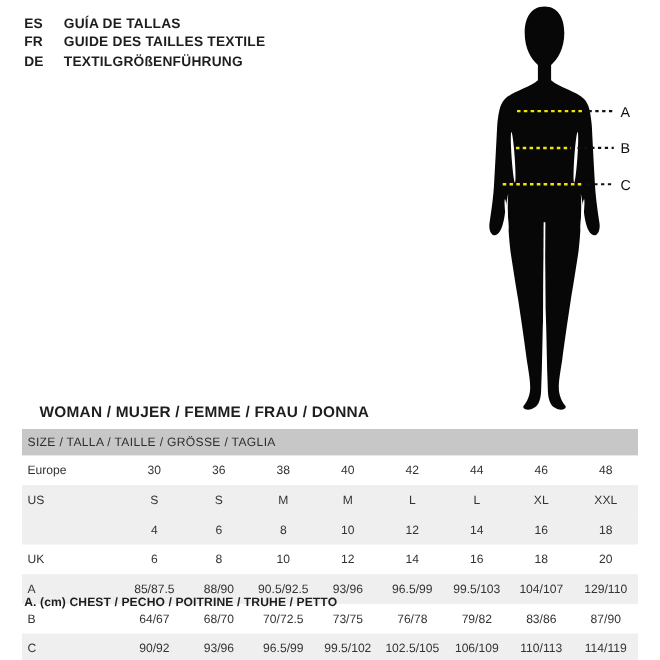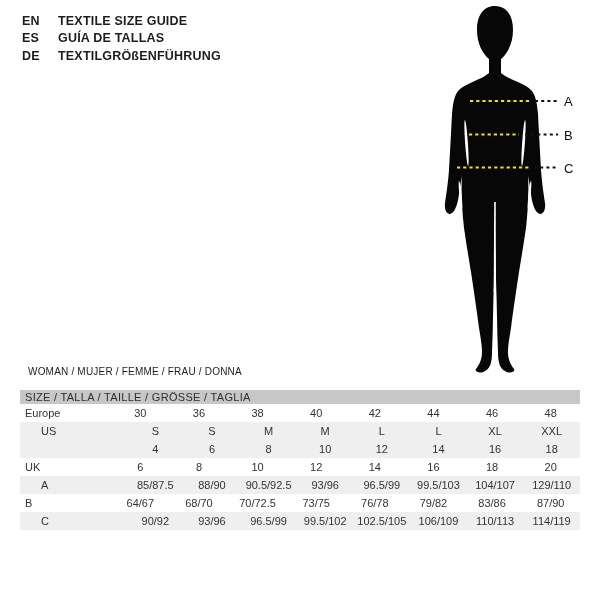--- a/index.html
+++ b/index.html
@@ -9,49 +9,49 @@
     overflow:hidden;
   }
   
   .lang-list{position:absolute;left:22px;top:12px;}
   .lang-row{display:flex;height:17.5px;align-items:center;}
   .lang-code{width:36px;font-size:12.5px;font-weight:700;letter-spacing:.2px;}
   .lang-label{font-size:12.5px;font-weight:700;letter-spacing:.2px;}
   
   .figure-wrap{position:absolute;left:430px;top:0;width:170px;height:380px;}
   
-  .section-title{position:absolute;left:28px;top:366px;font-size:10px;font-weight:400;letter-spacing:.2px;}
+  .section-title{position:absolute;left:36px;top:366px;font-size:14px;font-weight:700;letter-spacing:.2px;}
   
   .size-table{position:absolute;left:20px;top:390px;width:560px;font-size:11px;}
   .t-header{
     background:var(--table-header-bg,#c7c7c7);
-    height:14px;display:flex;align-items:center;padding-left:5px;
+    height:24px;display:flex;align-items:center;padding-left:5px;
     font-size:11px;letter-spacing:.3px;color:#2e2e2e;
   }
-  .t-row{display:flex;height:18px;align-items:center;}
-  .t-row.striped{background:var(--row-stripe-bg,#efefef);padding-left:16px;}
+  .t-row{display:flex;height:27px;align-items:center;}
+  .t-row.striped{background:var(--row-stripe-bg,#efefef);}
   .t-label{width:86px;padding-left:5px;color:#333;}
   .t-cell{flex:1;text-align:center;color:#333;}
   
   .legend{position:absolute;left:22px;top:540px;}
   .legend-row{height:16px;font-size:11px;font-weight:700;letter-spacing:.1px;display:flex;align-items:center;}
 </style>
 </head>
 <body>
 
 <div class="page">
 
   <div class="lang-list">
     <div class="lang-row">
-      <span class="lang-code">EN</span>
-      <span class="lang-label">TEXTILE SIZE GUIDE</span>
+      <span class="lang-code">ES</span>
+      <span class="lang-label">GUÍA DE TALLAS</span>
     </div>
     <div class="lang-row">
-      <span class="lang-code">ES</span>
-      <span class="lang-label">GUÍA DE TALLAS</span>
+      <span class="lang-code">FR</span>
+      <span class="lang-label">GUIDE DES TAILLES TEXTILE</span>
     </div>
     <div class="lang-row">
       <span class="lang-code">DE</span>
       <span class="lang-label">TEXTILGRÖßENFÜHRUNG</span>
     </div>
   </div>
 
   <div class="figure-wrap">
     <svg width="170" height="380" viewBox="0 0 170 380">
       <path fill="var(--silhouette,#070707)" d="
@@ -181,15 +181,16 @@
       <span class="t-cell">96.5/99</span>
       <span class="t-cell">99.5/102</span>
       <span class="t-cell">102.5/105</span>
       <span class="t-cell">106/109</span>
       <span class="t-cell">110/113</span>
       <span class="t-cell">114/119</span>
     </div>
   </div>
 
   <div class="legend">
+    <div class="legend-row">A. (cm) CHEST / PECHO / POITRINE / TRUHE / PETTO</div>
   </div>
 
 </div>
 
 </body></html>

